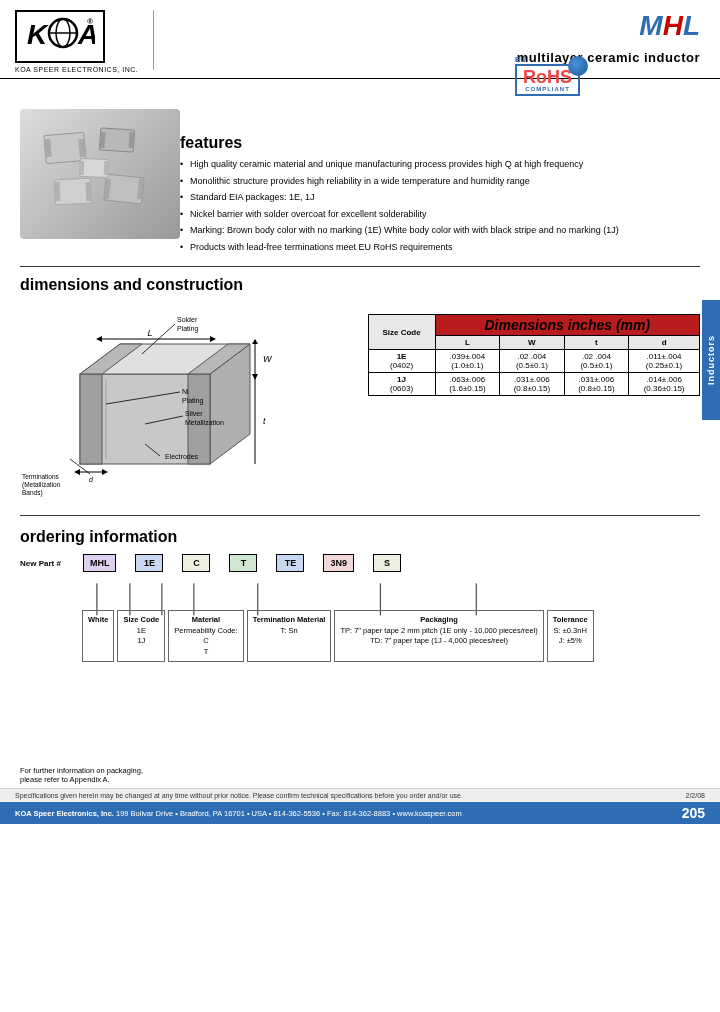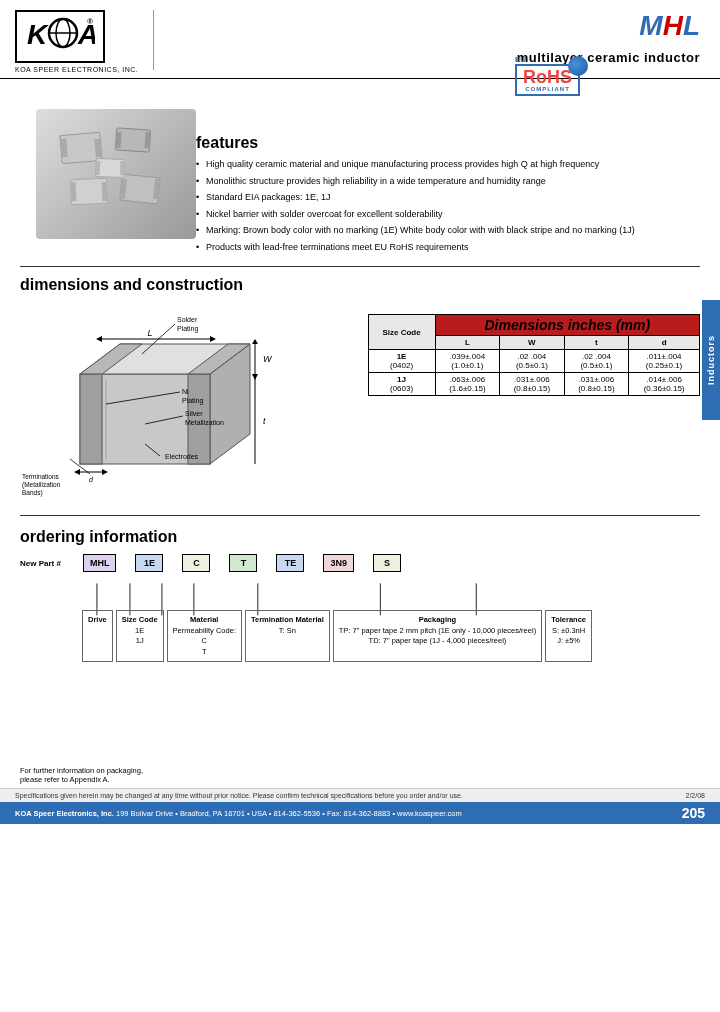--- a/index.html
+++ b/index.html
@@ -110,21 +110,21 @@
       width: 20px; height: 20px;
       border-radius: 50%;
       background: radial-gradient(circle at 40% 40%, #4a90d9, #1a5aa0);
       position: absolute;
       top: -10px; right: -10px;
     }
 
     
     .main-content {
       display: flex;
-      padding: 5px 36px;
+      padding: 5px 20px;
     }
 
     
     .features-section {
       flex: 1;
       padding-right: 10px;
     }
     .features-title {
       font-size: 16px;
       font-weight: bold;
@@ -488,21 +488,21 @@
 
       <line x1="165" y1="0" x2="165" y2="30" stroke="#000" stroke-width="0.8"></line>
 
       <line x1="280" y1="0" x2="280" y2="30" stroke="#000" stroke-width="0.8"></line>
 
       <line x1="370" y1="0" x2="370" y2="30" stroke="#000" stroke-width="0.8"></line>
     </svg>
 
     <div style="display:flex; gap:3px; position:absolute; top:30px; left:0;">
       <div class="desc-box" style="min-width:28px;">
-        <strong>Drive</strong>
+        <strong>White</strong>
       </div>
       <div class="desc-box" style="min-width:28px;">
         <strong>Size Code</strong><br>1E<br>1J
       </div>
       <div class="desc-box" style="min-width:42px;">
         <strong>Material</strong><br>Permeability Code:<br>C<br>T
       </div>
       <div class="desc-box" style="min-width:50px;">
         <strong>Termination Material</strong><br>T: Sn
       </div>

